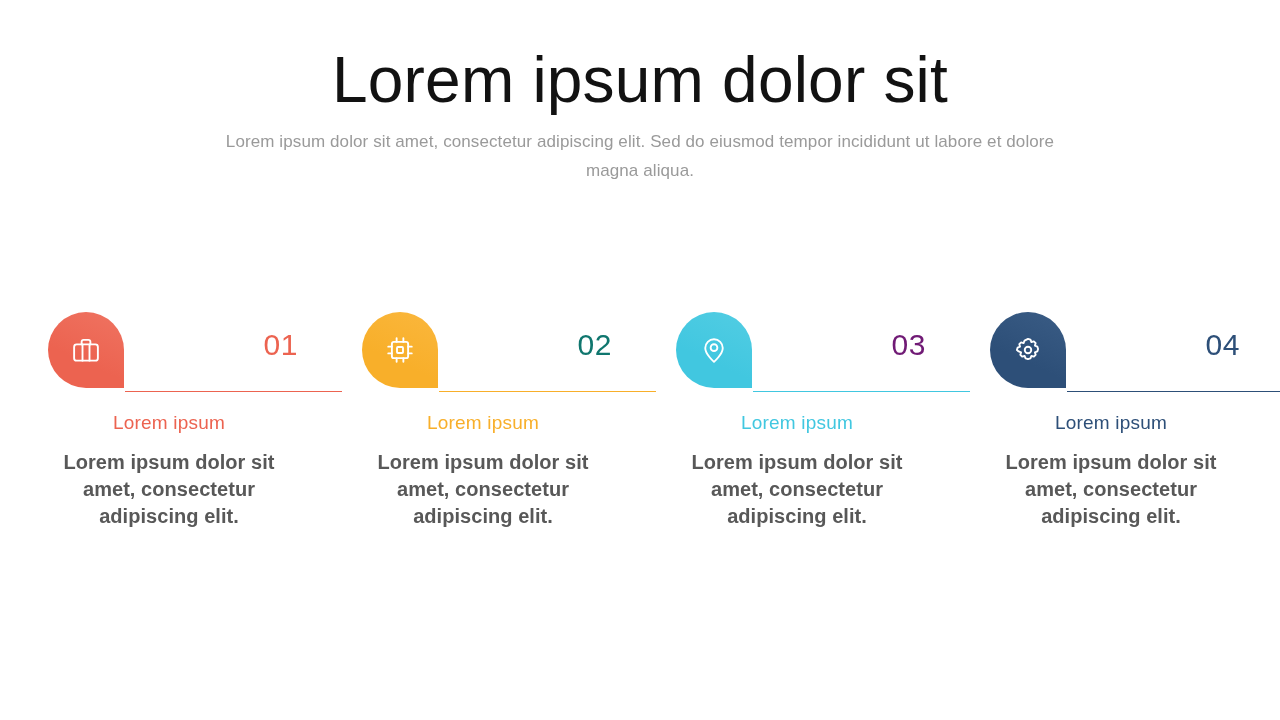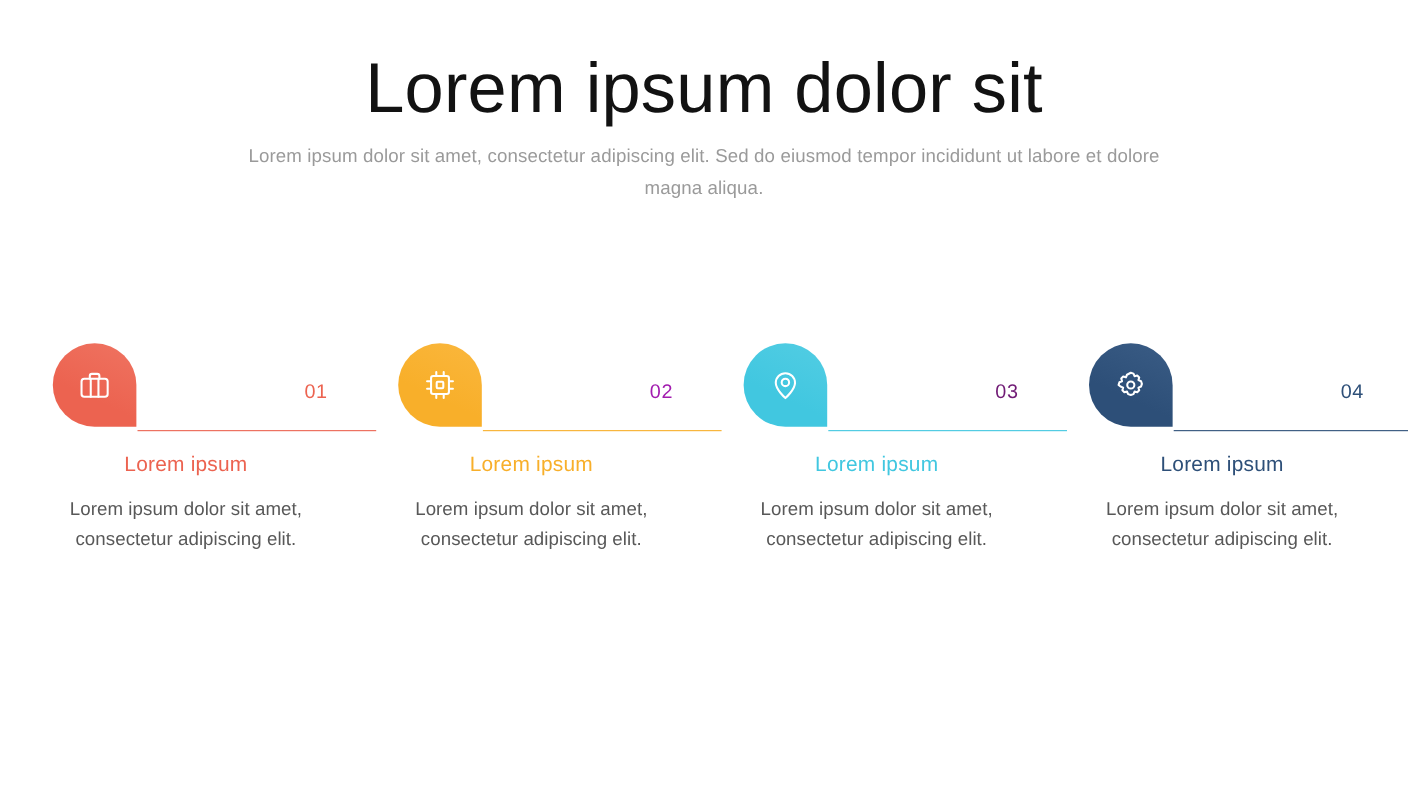--- a/index.html
+++ b/index.html
@@ -81,22 +81,22 @@
     box-sizing: border-box;
   }
   .pin svg {
     display: block;
     width: 30px;
     height: 30px;
   }
   .card-number {
     position: absolute;
     right: 0;
-    top: 31px;
-    font-size: 18px;
+    top: 20px;
+    font-size: 30px;
     line-height: 26px;
     font-weight: 400;
     letter-spacing: 0.6px;
   }
   .card-rule {
     position: absolute;
     left: 85px;
     right: -44px;
     bottom: 0;
     height: 1px;
@@ -110,23 +110,23 @@
   }
   .card-title {
     margin: 12px;
     font-size: 19px;
     line-height: 24px;
     font-weight: 400;
     letter-spacing: 0.2px;
   }
   .card-text {
     margin: 14px 0 0;
-    font-size: 17px;
+    font-size: 20px;
     line-height: 27px;
-    font-weight: 400;
+    font-weight: 700;
     color: #585858;
     letter-spacing: 0.05px;
   }
 </style>
 </head>
 <body>
 
 <div class="slide" style="background: rgb(255, 255, 255);">
 
   <div class="header">
@@ -162,21 +162,21 @@
         <div class="pin" style="background: linear-gradient(205deg, rgb(250, 183, 61) 0%, rgb(248, 175, 42) 62%);">
           <span class="icon-wrap">
             <svg viewBox="0 0 24 24" fill="none" stroke="#ffffff" stroke-width="1.5" stroke-linecap="round" stroke-linejoin="round">
               <rect x="5.5" y="5.5" width="13" height="13" rx="1.6"></rect>
               <rect x="9.6" y="9.6" width="4.8" height="4.8" rx="0.7"></rect>
               <path d="M9.3 2.6v2.9M14.7 2.6v2.9M9.3 18.5v2.9M14.7 18.5v2.9"></path>
               <path d="M2.6 9.3h2.9M2.6 14.7h2.9M18.5 9.3h2.9M18.5 14.7h2.9"></path>
             </svg>
           </span>
         </div>
-        <div class="card-number" style="color: #a21caf;">02</div>
+        <div class="card-number" style="color: #0f766e;">02</div>
         <div class="card-rule" style="background: rgb(248, 175, 42);"></div>
       </div>
       <div class="card-body">
         <h3 class="card-title" style="color: rgb(248, 175, 42);">Lorem ipsum</h3>
         <p class="card-text" style="color: rgb(88, 88, 88);">Lorem ipsum dolor sit amet, consectetur adipiscing elit.</p>
       </div>
     </div>
 
     <div class="card">
       <div class="card-head">

